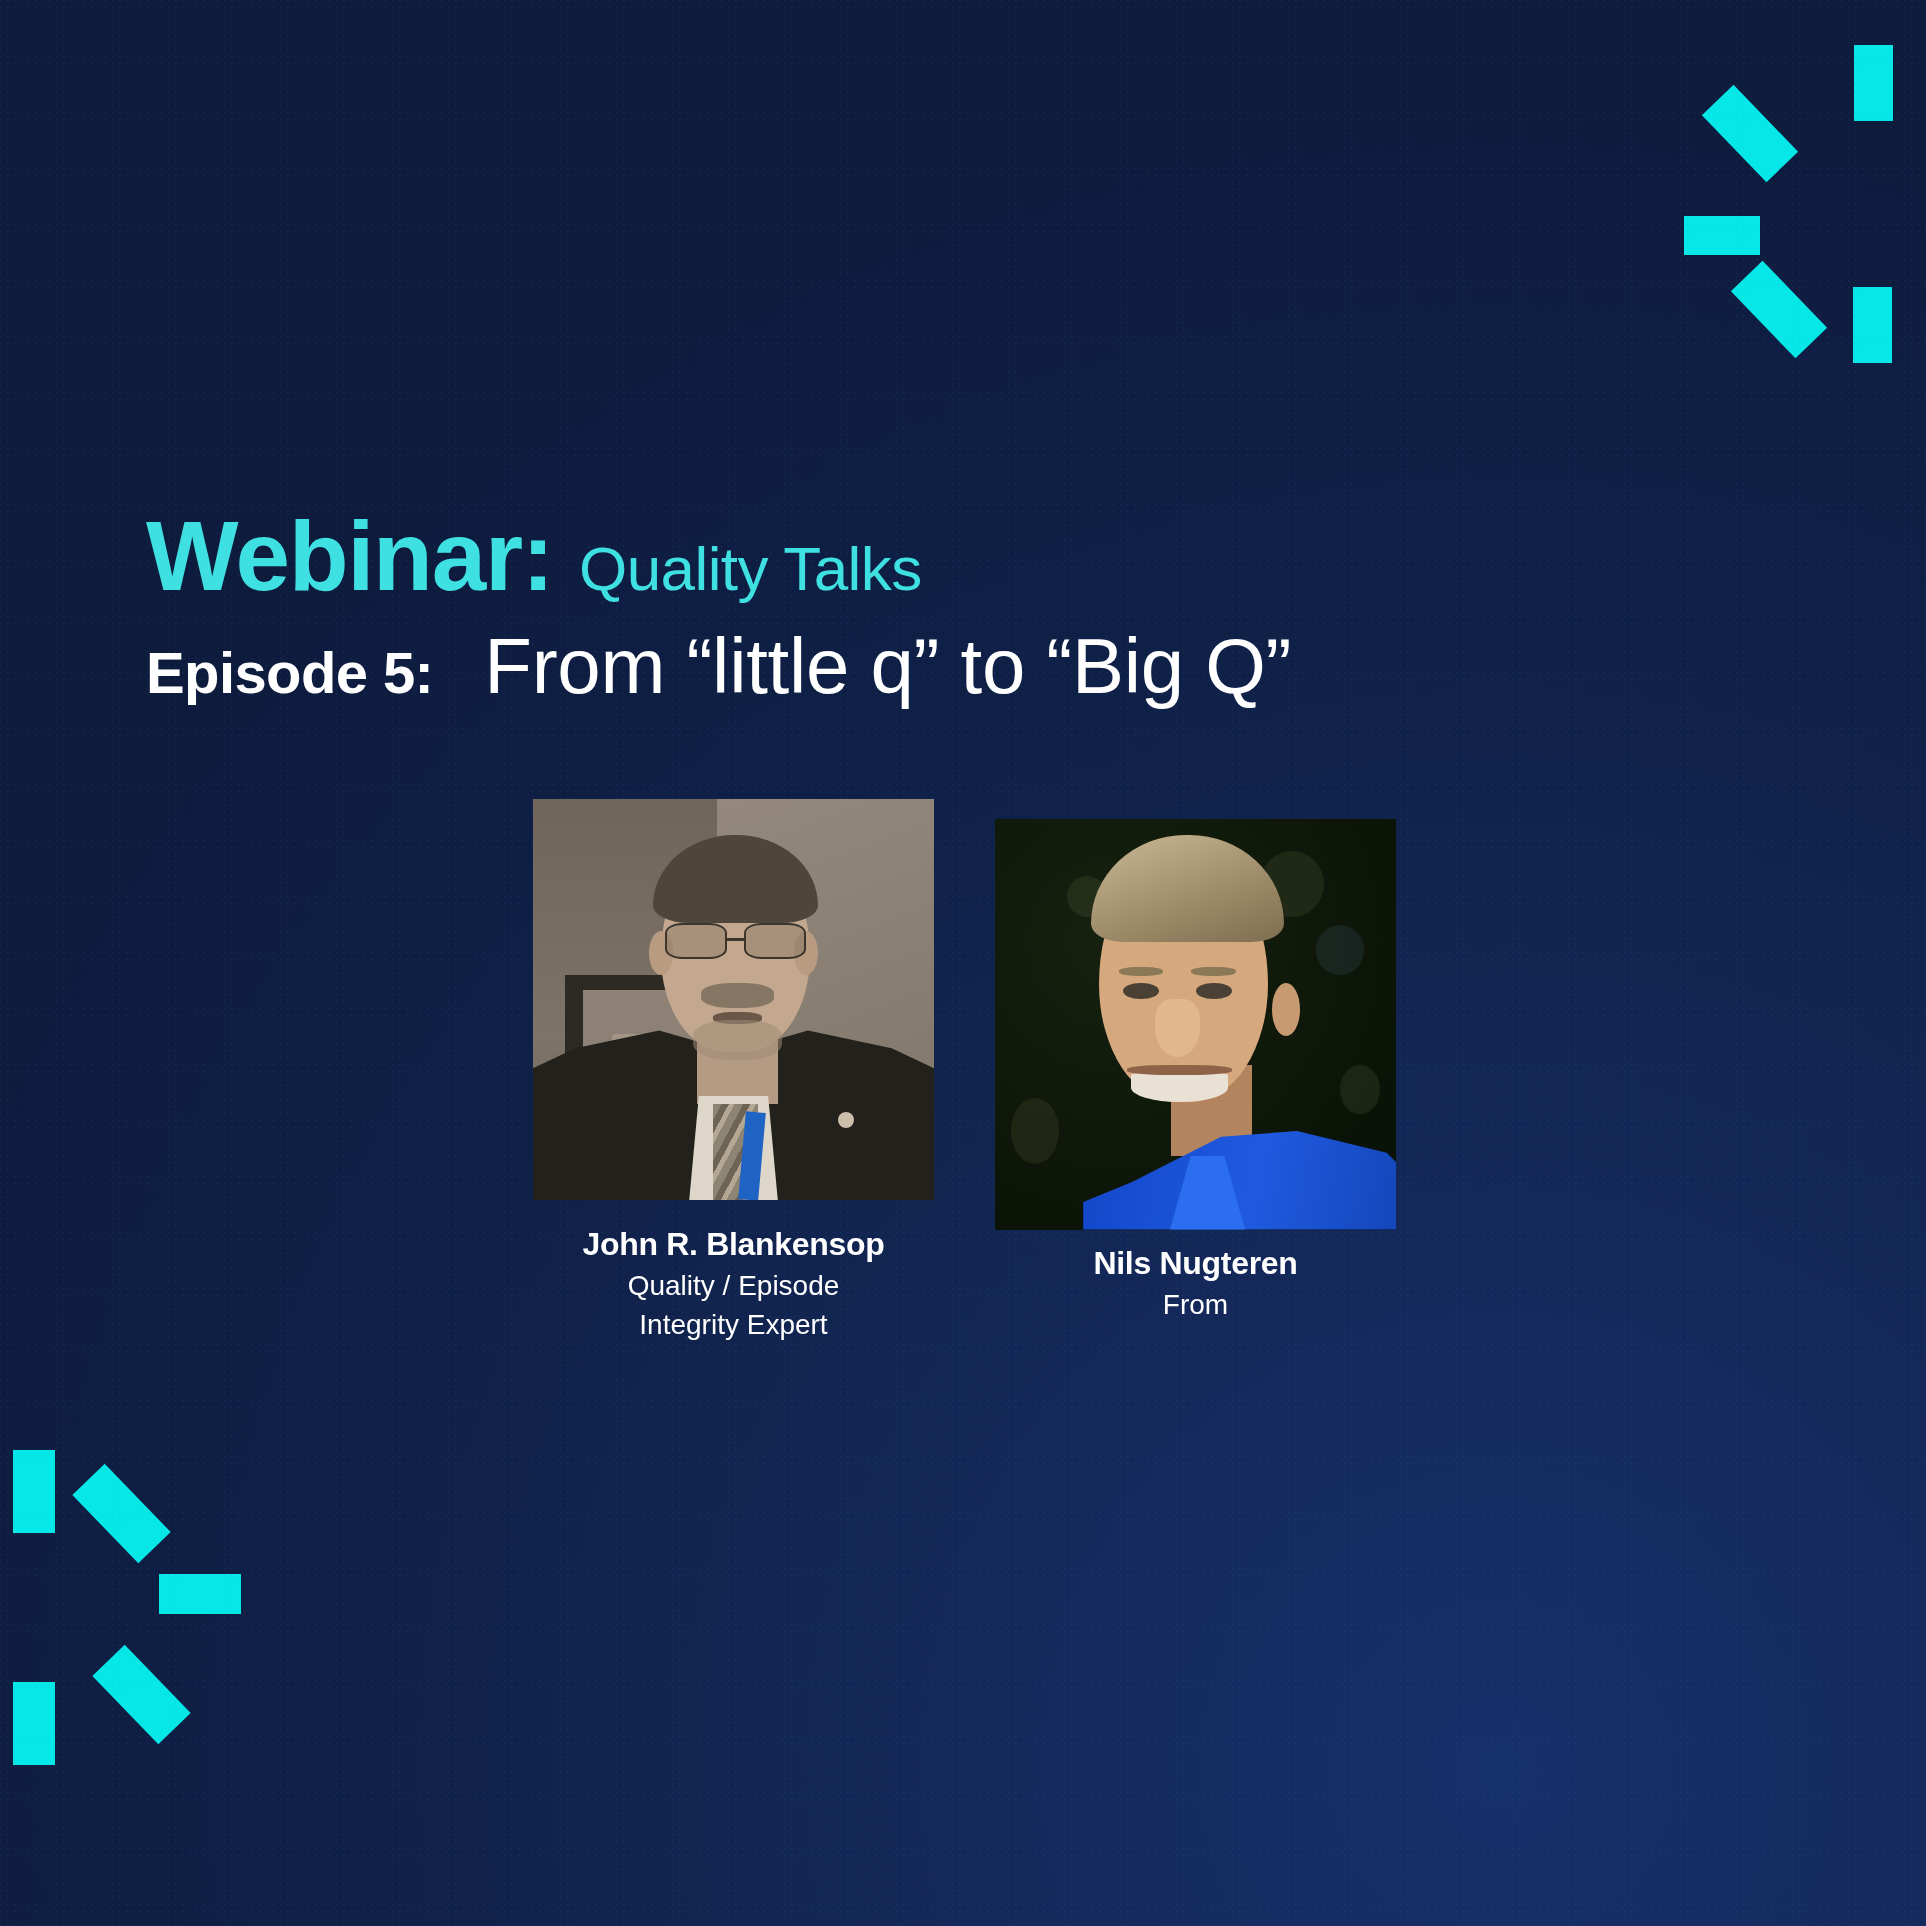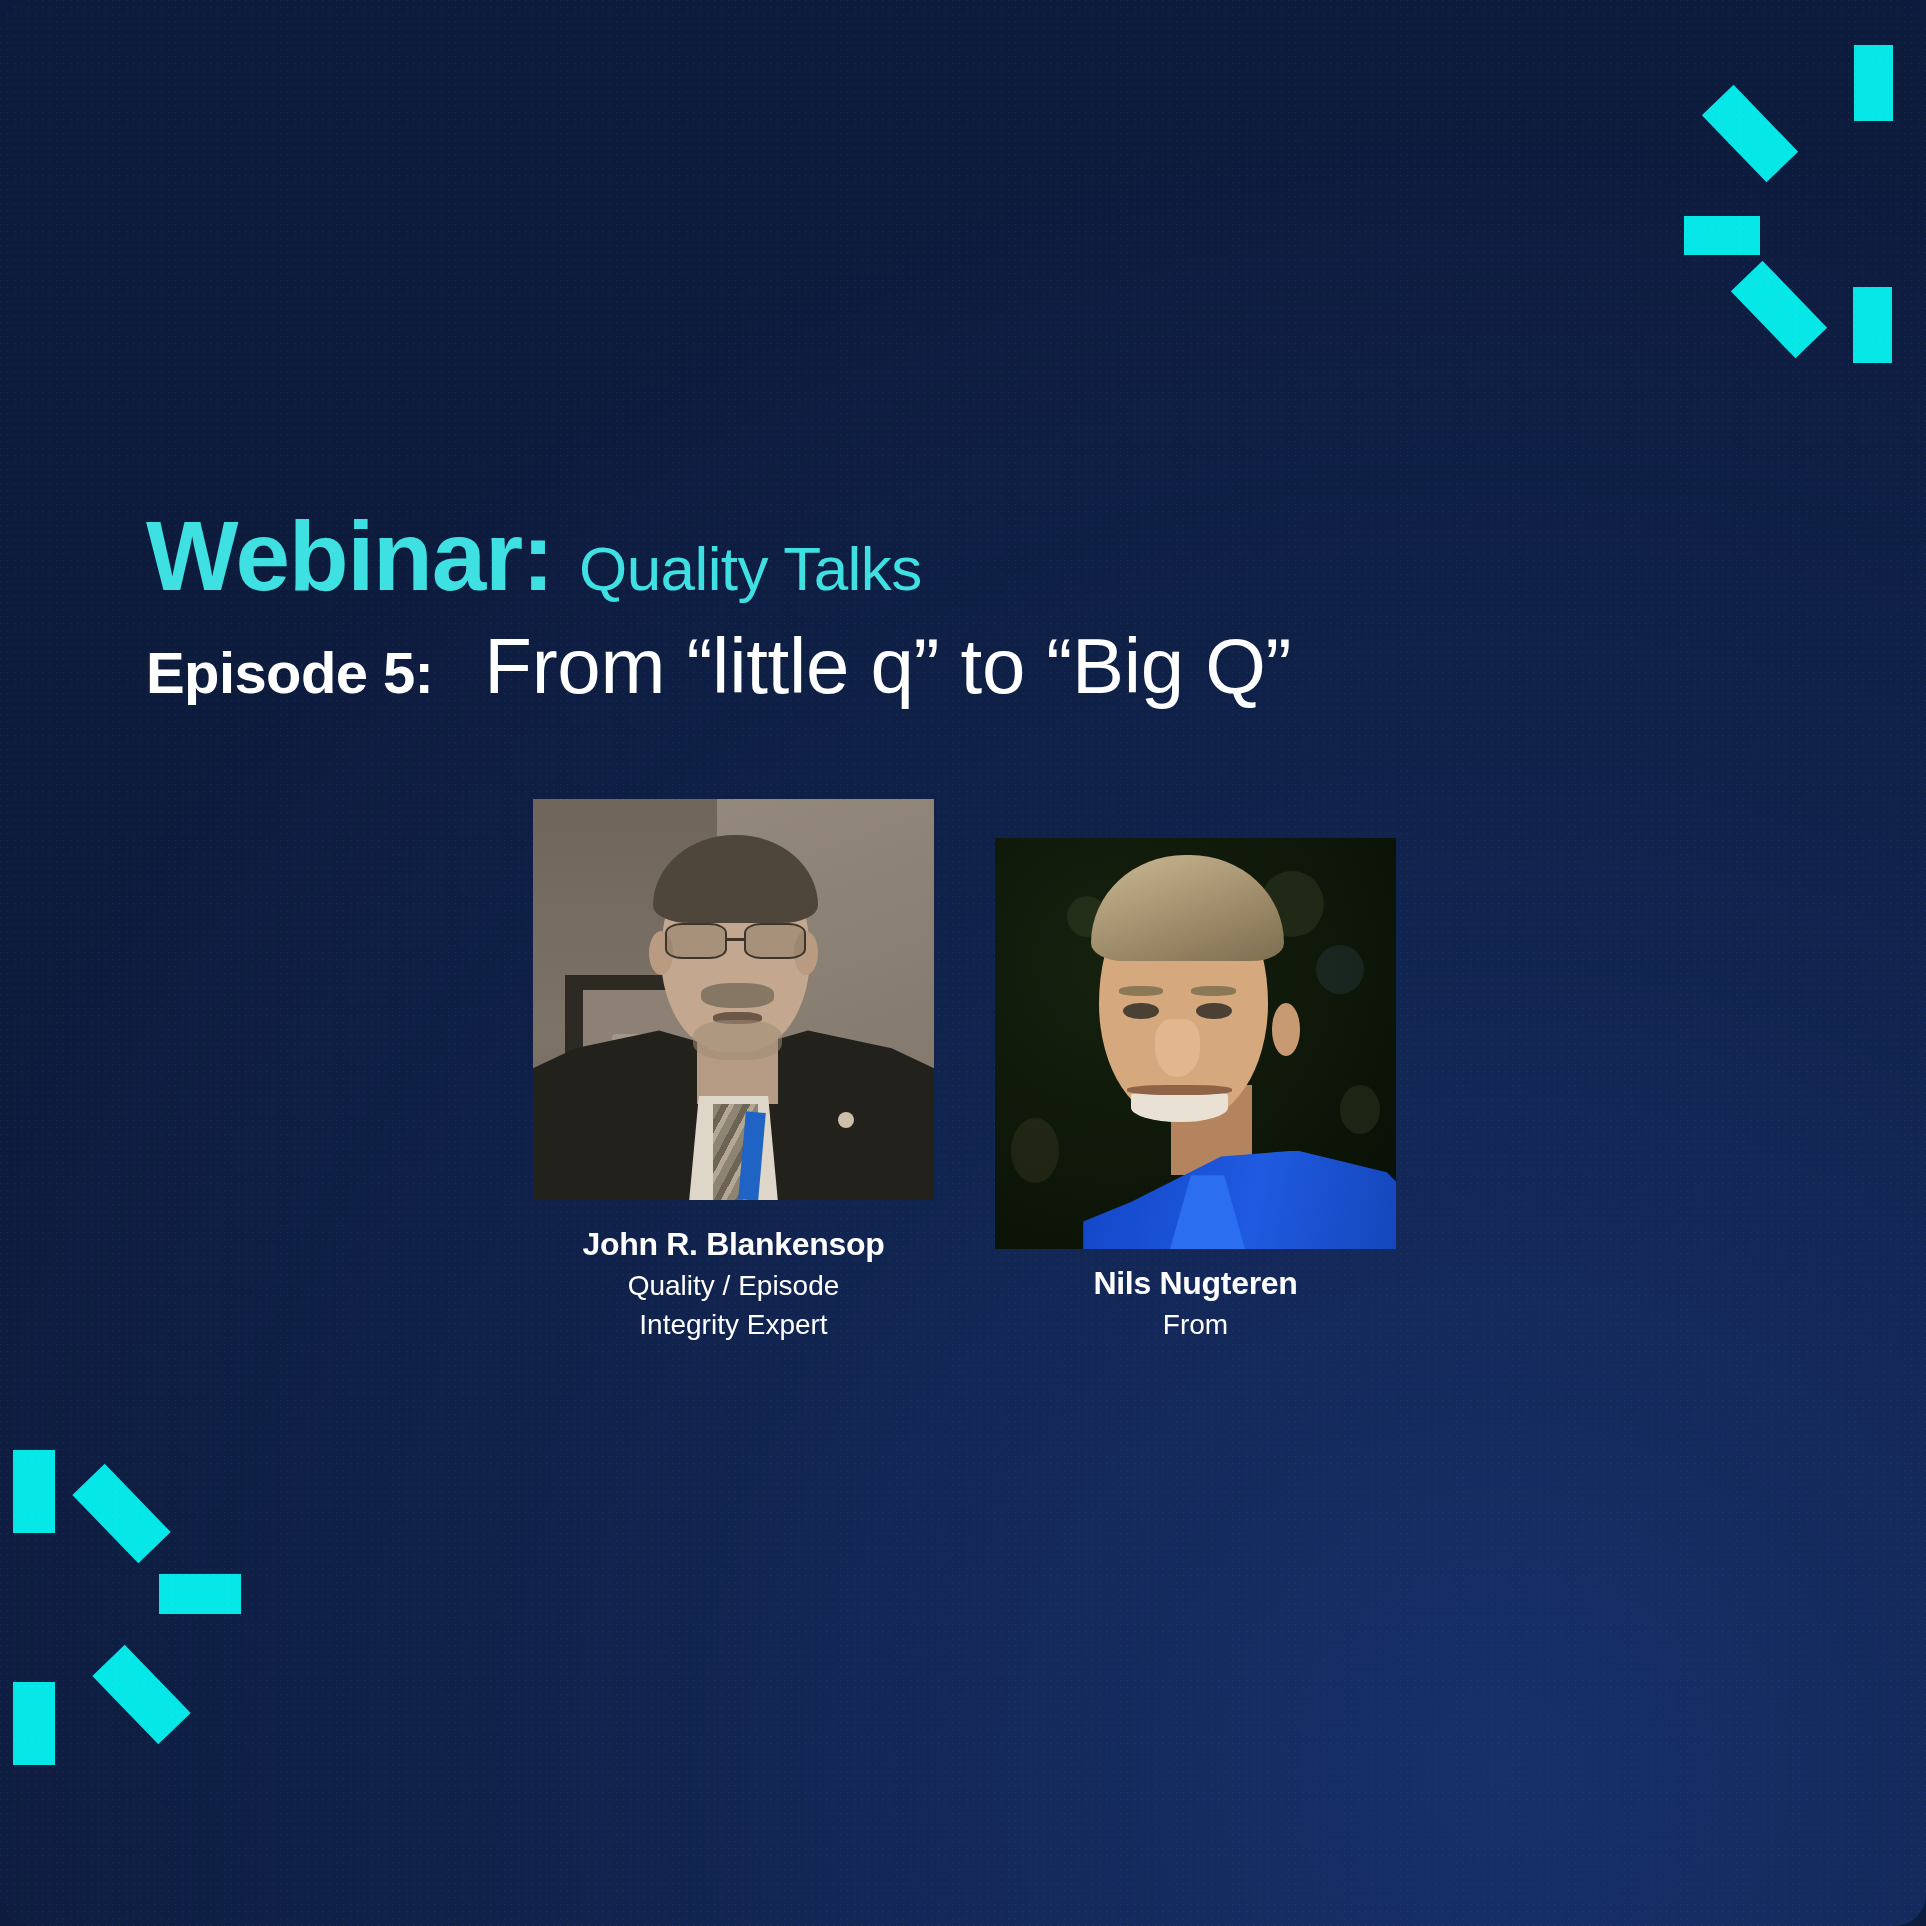--- a/index.html
+++ b/index.html
@@ -11,21 +11,20 @@
     background:#0d1b3e;
     font-family:"Liberation Sans", sans-serif;
   }
 
   #stage{
     position:relative;
     width:1926px; height:1926px;
     background:
       radial-gradient(ellipse 1669px 1669px at 78% 92%, #16306a 0%, #14295a 32%, #10224a 62%, #0d1b3d 100%);
     overflow:hidden;
-    border-radius:32px;
   }
 
   
   #noise{
     position:absolute; inset:0;
     background-image:
       radial-gradient(circle at 0.6px 0.6px, rgba(90,130,220,.14) 0.6px, transparent 1px);
     background-size:7px 7px;
     pointer-events:none;
   }
@@ -73,21 +72,21 @@
     letter-spacing:-0.3px;
     line-height:1;
     margin-left:51px;
   }
 
   
   #speakers{
     position:absolute;
     left:533px; top:799px;
     display:flex;
-    align-items:flex-end;
+    align-items:center;
     gap:61px;
   }
   .speaker{ display:flex; flex-direction:column; align-items:center; }
 
   .portrait{
     width:401px; height:401px;
     position:relative;
     overflow:hidden;
     flex:none;
   }

